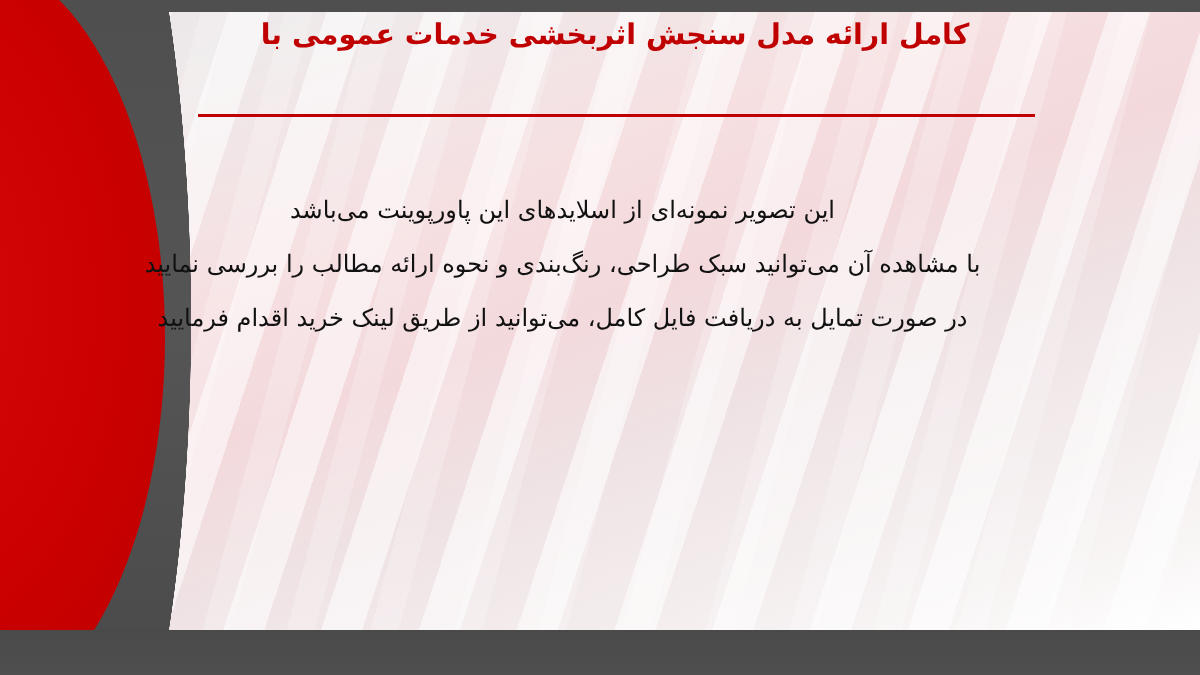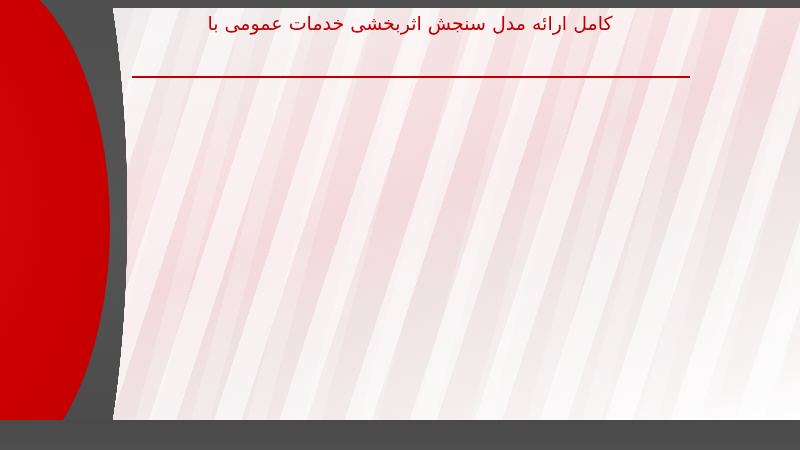--- a/index.html
+++ b/index.html
@@ -105,21 +105,21 @@
 
   
   .title-block {
     position: absolute;
     left: 120px;
     top: 8px;
     width: 580px;
     text-align: center;
     color: #c00000;
     font-size: 19px;
-    font-weight: normal;
+    font-weight: bold;
     line-height: 1.62;
     letter-spacing: 0;
     direction: rtl;
     z-index: 6;
   }
   .title-line { display: block; white-space: nowrap; }
 
   .title-rule {
     position: absolute;
     left: 132px;
@@ -169,16 +169,21 @@
 
   <div class="content-panel"></div>
   <div class="panel-texture"></div>
 
   <div class="title-block">
     <span class="title-line">کامل ارائه مدل سنجش اثربخشی خدمات عمومی با</span>
   </div>
 
   <div class="title-rule"></div>
 
+  <div class="body-block">
+    <span class="body-line">این تصویر نمونه‌ای از اسلایدهای این پاورپوینت می‌باشد</span>
+    <span class="body-line">با مشاهده آن می‌توانید سبک طراحی، رنگ‌بندی و نحوه ارائه مطالب را بررسی نمایید</span>
+    <span class="body-line">در صورت تمایل به دریافت فایل کامل، می‌توانید از طریق لینک خرید اقدام فرمایید</span>
+  </div>
 
   <div class="bottom-band"></div>
 
 </div>
 
 </body></html>

